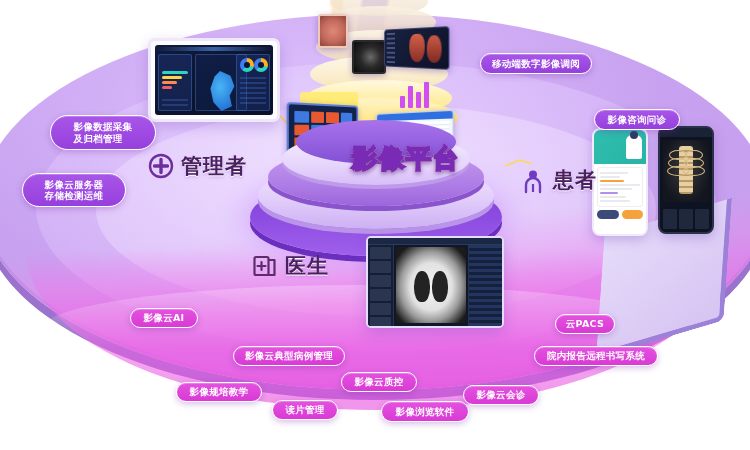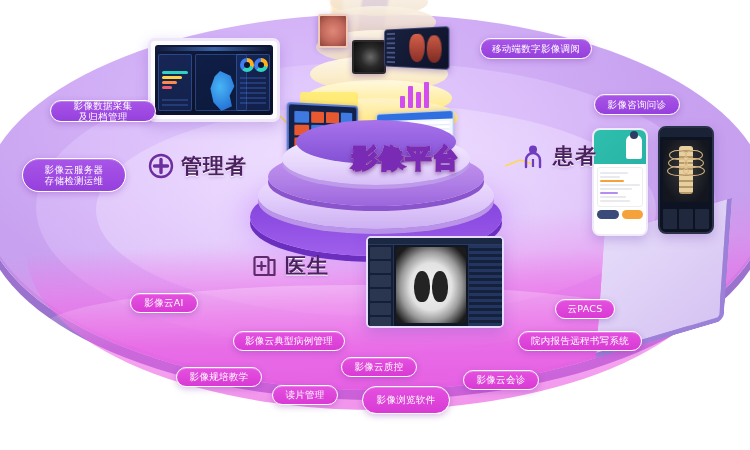--- a/index.html
+++ b/index.html
@@ -307,30 +307,31 @@
     background: repeating-linear-gradient(180deg,#e8cfa0 0 4px, #b79a6a 4px 6px); border-radius:3px; }
   .pb-rib { position:absolute; border:1px solid #d9bb86; border-radius:50%; height:10px; }
   .pb-strip { position:absolute; left:3px; right:3px; bottom:3px; height:20px;
     display:flex; gap:2px; }
   .pb-strip div { flex:1; background:#20283d; border-radius:1px; }
 
   
   .pill {
     position: absolute;
     display: flex; align-items: center; justify-content: center;
-    text-align: center;
+    text-align: left;
     color: #ffffff;
-    font-weight: 400;
+    font-weight: 700;
     border-radius: 999px;
     border: 1.5px solid #ffffff;
     padding: 2px 9px;
     line-height: 1.18;
     letter-spacing: .3px;
     white-space: pre-line;
     box-shadow: 0 2px 6px rgba(120,40,170,.3), inset 0 1px 0 rgba(255,255,255,.25);
+    margin-top: 15px;
   }
   .pill.v {                       
     background: linear-gradient(180deg, #a855e8 0%, #9640dd 100%);
     font-size: 9.5px;
   }
   .pill.m {                       
     background: linear-gradient(180deg, #e451e0 0%, #d93ad4 100%);
     font-size: 9.5px;
   }
 
@@ -529,21 +530,21 @@
   <div class="role" style="left:148px; top:152px;">
     <span class="ricon">
       <svg viewBox="0 0 26 26" width="26" height="26">
         <circle cx="13" cy="13" r="11" fill="none" stroke="#6d2e9e" stroke-width="2.4"></circle>
         <path d="M13 6.5 v13 M6.5 13 h13" stroke="#6d2e9e" stroke-width="3.4" stroke-linecap="round"></path>
       </svg>
     </span>
     <span class="rtext">管理者</span>
   </div>
 
-  <div class="role" style="left:520px; top:142px;">
+  <div class="role" style="left:520px; top:166px;align-items:flex-end;">
     <span class="ricon">
       <svg viewBox="0 0 26 26" width="26" height="26">
         <circle cx="13" cy="6.5" r="4" fill="#6f3bbf"></circle>
         <path d="M6 24 v-7 a7 7 0 0 1 14 0 v7" fill="none" stroke="#6f3bbf" stroke-width="2.4" stroke-linecap="round"></path>
         <path d="M13 16 v8" stroke="#6f3bbf" stroke-width="2.2"></path>
       </svg>
     </span>
     <span class="rtext">患者</span>
   </div>
 
@@ -551,31 +552,31 @@
     <span class="ricon">
       <svg viewBox="0 0 26 26" width="26" height="26">
         <rect x="2.5" y="4" width="14" height="18" rx="1.5" fill="none" stroke="#5f2a6e" stroke-width="2.2"></rect>
         <path d="M9.5 9 v8 M5.5 13 h8" stroke="#5f2a6e" stroke-width="2.2" stroke-linecap="round"></path>
         <path d="M17 7 h5.5 v15 h-6" fill="none" stroke="#5f2a6e" stroke-width="2.2" stroke-linejoin="round"></path>
       </svg>
     </span>
     <span class="rtext">医生</span>
   </div>
 
-  <div class="pill v" style="left:50px; top:100px; width:106px; height:22px;">影像数据采集
+  <div class="pill v" style="left:50px; top:100px; width:106px; height:35px;">影像数据采集
 及归档管理</div>
   <div class="pill v" style="left:22px; top:158px; width:104px; height:34px;">影像云服务器
 存储检测运维</div>
 
   <div class="pill v" style="left:480px; top:38px; width:112px; height:21px;">移动端数字影像调阅</div>
   <div class="pill v" style="left:594px; top:94px; width:86px; height:21px;">影像咨询问诊</div>
 
   <div class="pill m" style="left:130px; top:293px; width:68px; height:20px;">影像云AI</div>
   <div class="pill m" style="left:176px; top:367px; width:86px; height:20px;">影像规培教学</div>
   <div class="pill m" style="left:233px; top:331px; width:112px; height:20px;">影像云典型病例管理</div>
   <div class="pill m" style="left:272px; top:385px; width:66px; height:20px;">读片管理</div>
   <div class="pill m" style="left:341px; top:357px; width:76px; height:20px;">影像云质控</div>
-  <div class="pill m" style="left:362px; top:386px; width:88px; height:28px;">影像浏览软件</div>
+  <div class="pill m" style="left:381px; top:386px; width:88px; height:21px;">影像浏览软件</div>
   <div class="pill m" style="left:463px; top:370px; width:76px; height:20px;">影像云会诊</div>
   <div class="pill m" style="left:555px; top:299px; width:60px; height:20px;">云PACS</div>
-  <div class="pill m" style="left:518px; top:331px; width:124px; height:20px;">院内报告远程书写系统</div>
+  <div class="pill m" style="left:534px; top:331px; width:124px; height:20px;">院内报告远程书写系统</div>
 
 </div>
 
 </body></html>

